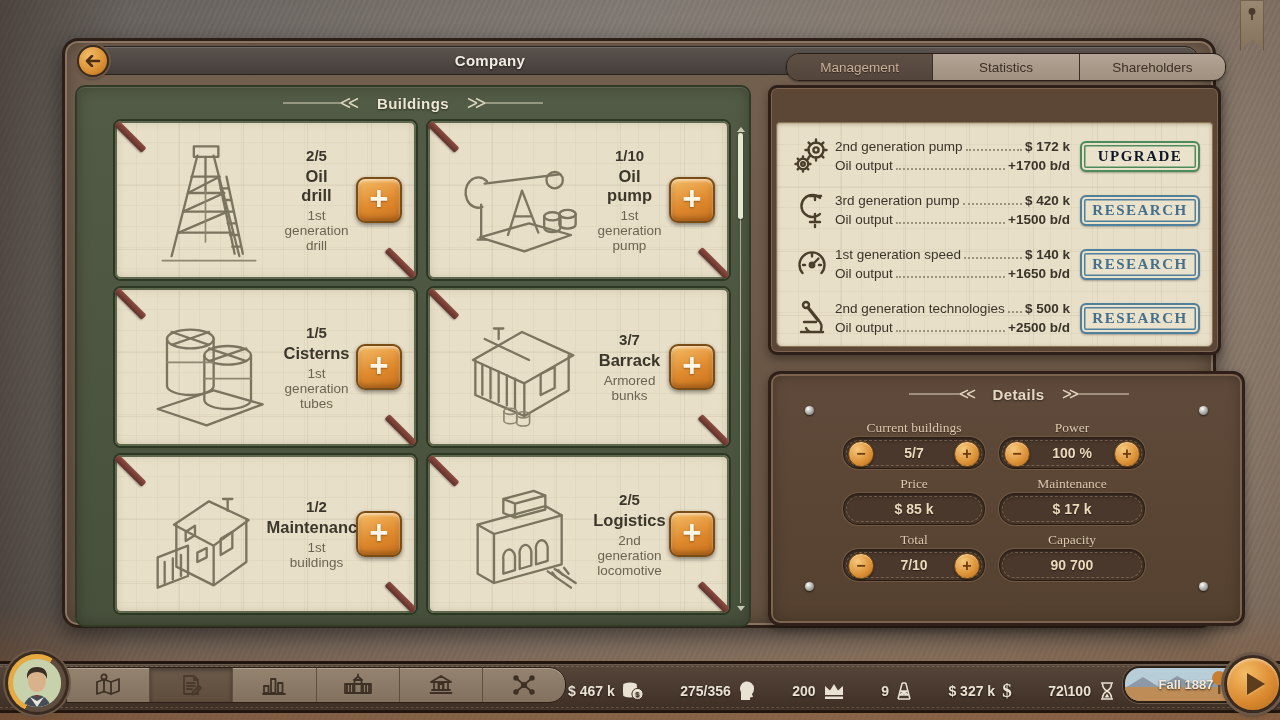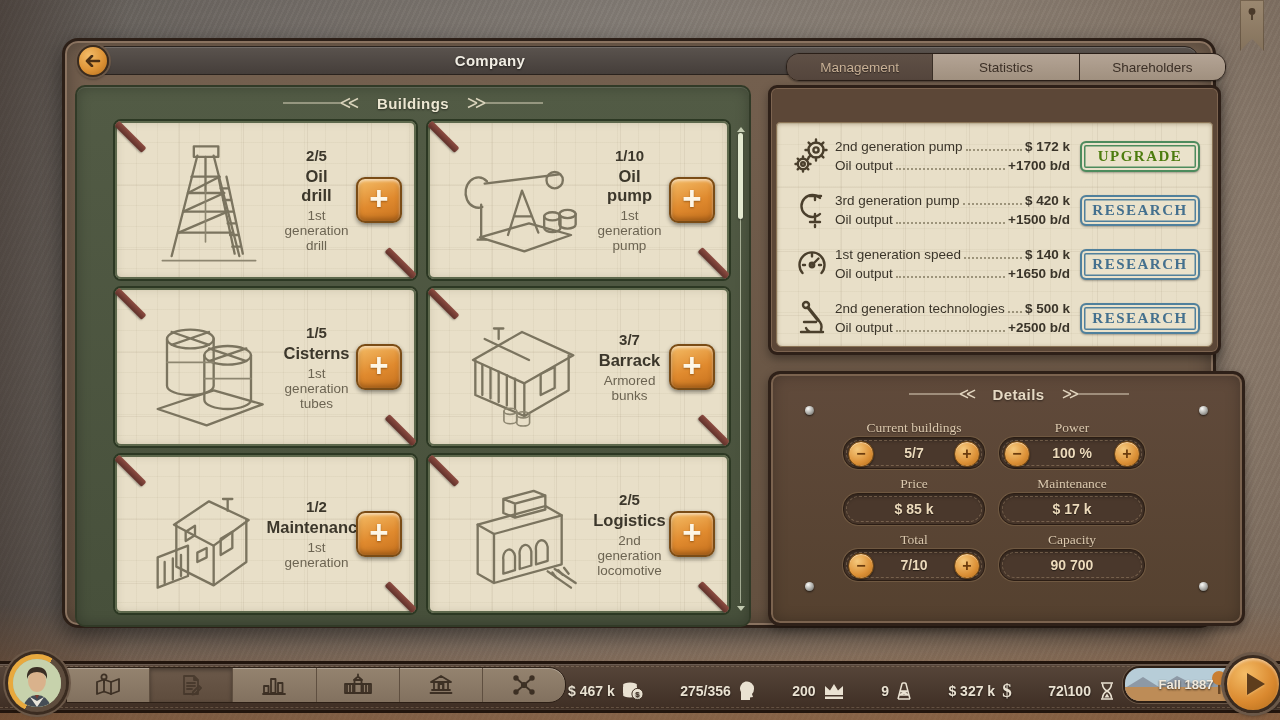--- a/index.html
+++ b/index.html
@@ -99,21 +99,21 @@
   .upg-row{display:flex;align-items:center;height:54px;padding:0 12px 0 12px;}
   .upg-icon{width:46px;display:flex;align-items:center;justify-content:center;}
   .upg-lines{flex:1;min-width:0;margin-right:10px;color:#3a3429;font-size:13.5px;}
   .lead{display:flex;align-items:baseline;line-height:19px;}
   .dots{flex:1;border-bottom:2px dotted rgba(95,85,60,.55);margin:0 3px 4px 3px;}
   .lead b{font-weight:bold;white-space:nowrap;}
   .lead .nm{white-space:nowrap;}
   .game-btn{width:116px;height:27px;border-radius:6px;background:#eae2cb;cursor:pointer;flex:none;
     display:flex;align-items:center;justify-content:center;
     font-family:"Liberation Serif",serif;font-weight:bold;font-size:15px;letter-spacing:1.5px;}
-  .game-btn.upgrade{color:#4d7c0f;border:2px solid #4d8b5d;box-shadow:inset 0 0 0 2px #eae2cb, inset 0 0 0 3.5px #4d8b5d,0 1px 2px rgba(0,0,0,.3);}
+  .game-btn.upgrade{color:#0f172a;border:2px solid #4d8b5d;box-shadow:inset 0 0 0 2px #eae2cb, inset 0 0 0 3.5px #4d8b5d,0 1px 2px rgba(0,0,0,.3);}
   .game-btn.research{color:#44708e;border:2px solid #50809c;box-shadow:inset 0 0 0 2px #eae2cb, inset 0 0 0 3.5px #50809c,0 1px 2px rgba(0,0,0,.3);}
 
   
   .details{position:absolute;left:703px;top:330px;width:447px;height:249px;border-radius:12px;
     background:linear-gradient(#604a3b,#55412f);border:3px solid #2e2018;
     box-shadow:inset 0 0 0 2px #7b634f, inset 0 0 16px rgba(0,0,0,.3), 0 4px 10px rgba(0,0,0,.35);padding-left:24px;}
   .details .hdr-row{height:40px;color:#e6d9c3;}
   .det-grid{position:absolute;left:72px;top:46px;display:grid;grid-template-columns:142px 146px;column-gap:14px;row-gap:7px;}
   .det-label{font-size:13.5px;color:#dcc9ae;text-align:center;height:17px;text-shadow:0 1px 1px rgba(0,0,0,.4);font-family:Liberation Serif, serif;}
   .pill{position:relative;height:30px;border-radius:15px;background:#4a382c;border:1px solid #2b1d14;
@@ -347,21 +347,21 @@
               <path d="M22 84 v18 M29 81 v18 M36 78 v18"></path>
               <path d="M70 78 v-14 l10 -6 v14 Z"></path>
               <path d="M40 58 l8 -5 v8 l-8 5 Z M50 76 l8 -4 v8 l-8 4 Z"></path>
               <path d="M76 40 v-10 M72 30 h8"></path>
             </g>
           </svg>
         </div>
         <div class="card-text">
           <div class="card-count">1/2</div>
           <div class="card-name">Maintenance</div>
-          <div class="card-desc">1st generation</div>
+          <div class="card-desc">1st buildings</div>
         </div>
         <div class="add-btn">
             <span>+</span>
           </div>
       </div>
 
       <div class="card paper">
         <div class="ribbon tl"></div>
         <div class="ribbon br"></div>
         <div class="card-art">

